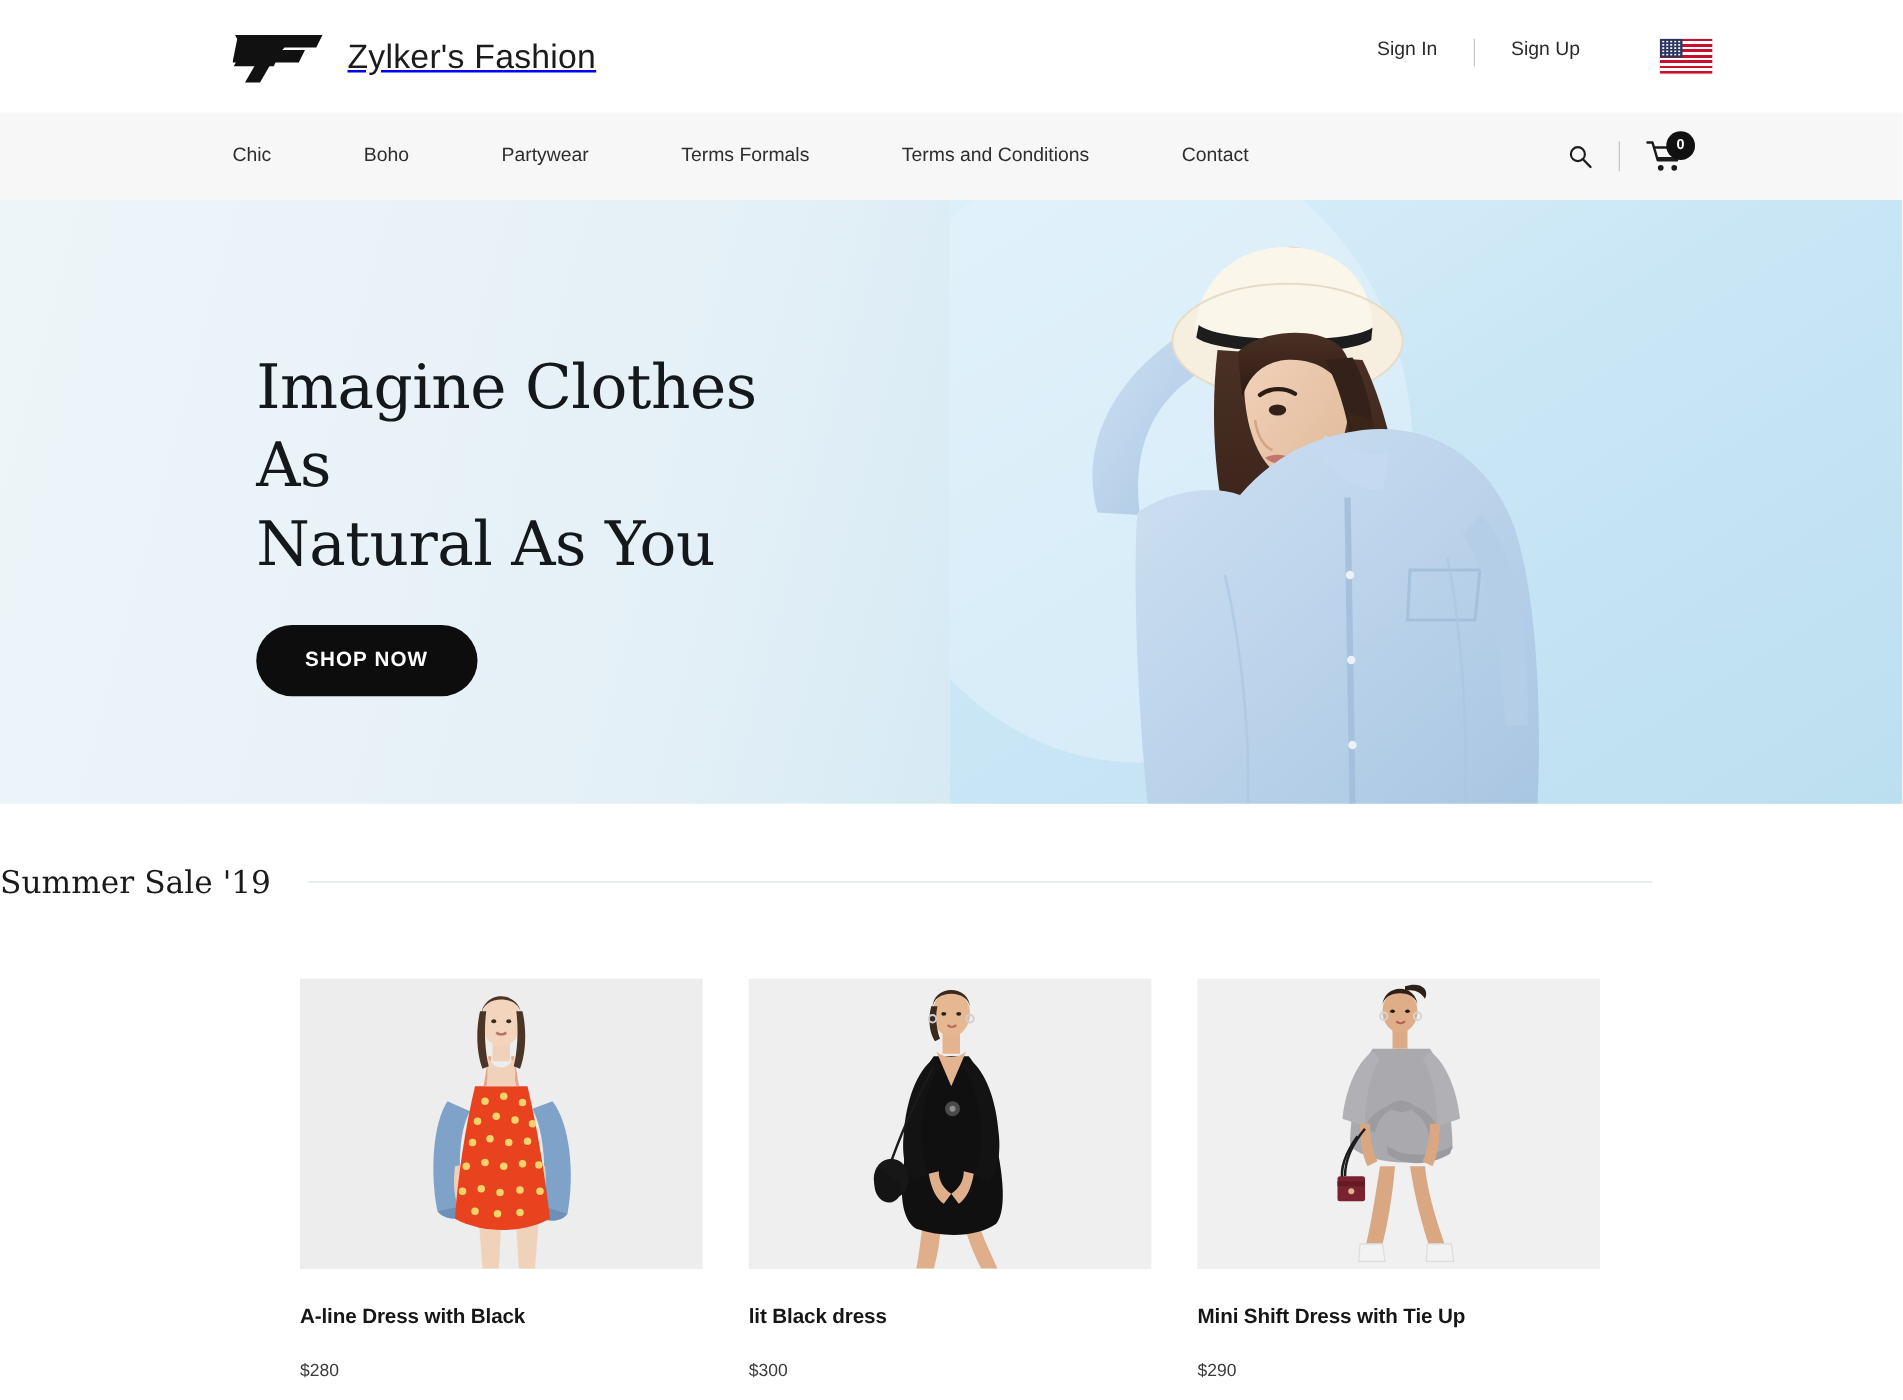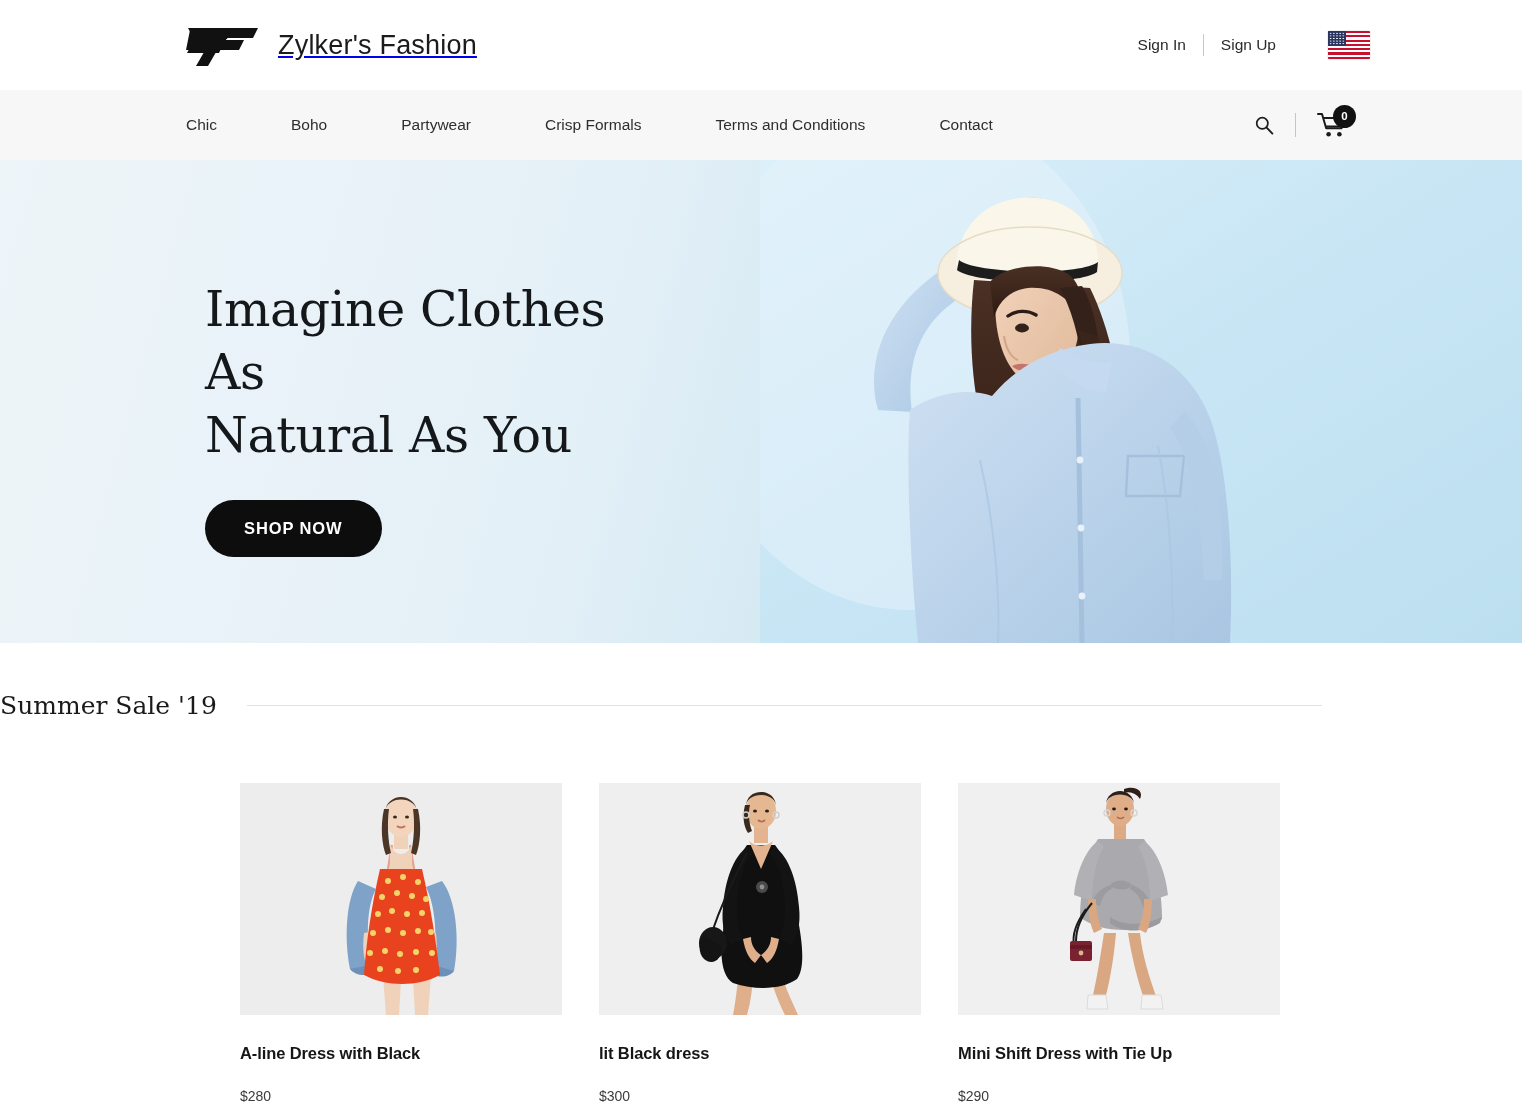--- a/index.html
+++ b/index.html
@@ -28,22 +28,22 @@
   .brand-name {
     font-size: 27px;
     color: #1b1b1b;
     letter-spacing: .2px;
     font-weight: 400;
   }
   .header-right {
     position: absolute;
     right: 152px;
     display: flex;
-    align-items: center;
-    gap: 0;
+    align-items: flex-start;
+    gap: 12px;
   }
   .auth-link {
     font-size: 15.5px;
     color: #2a2a2a;
     padding: 0 17px;
     text-decoration: none;
     white-space: nowrap;
   }
   .auth-sep {
     width: 1px; height: 22px;
@@ -249,21 +249,21 @@
       <div class="canton"></div>
     </div>
   </div>
 </div>
 
 <div class="nav">
   <div class="nav-links">
     <a href="#" class="nav-link">Chic</a>
     <a href="#" class="nav-link">Boho</a>
     <a href="#" class="nav-link">Partywear</a>
-    <a href="#" class="nav-link">Crisp Formals</a>
+    <a href="#" class="nav-link">Terms Formals</a>
     <a href="#" class="nav-link">Terms and Conditions</a>
     <a href="#" class="nav-link">Contact</a>
   </div>
 
   <div class="nav-right">
     <button class="icon-btn">
       <svg width="22" height="22" viewBox="0 0 22 22">
         <circle cx="9.3" cy="9.3" r="5.6" fill="none" stroke="#1d1d1d" stroke-width="1.7"></circle>
         <line x1="13.4" y1="13.4" x2="19.4" y2="19.6" stroke="#1d1d1d" stroke-width="1.9" stroke-linecap="round"></line>
       </svg>

